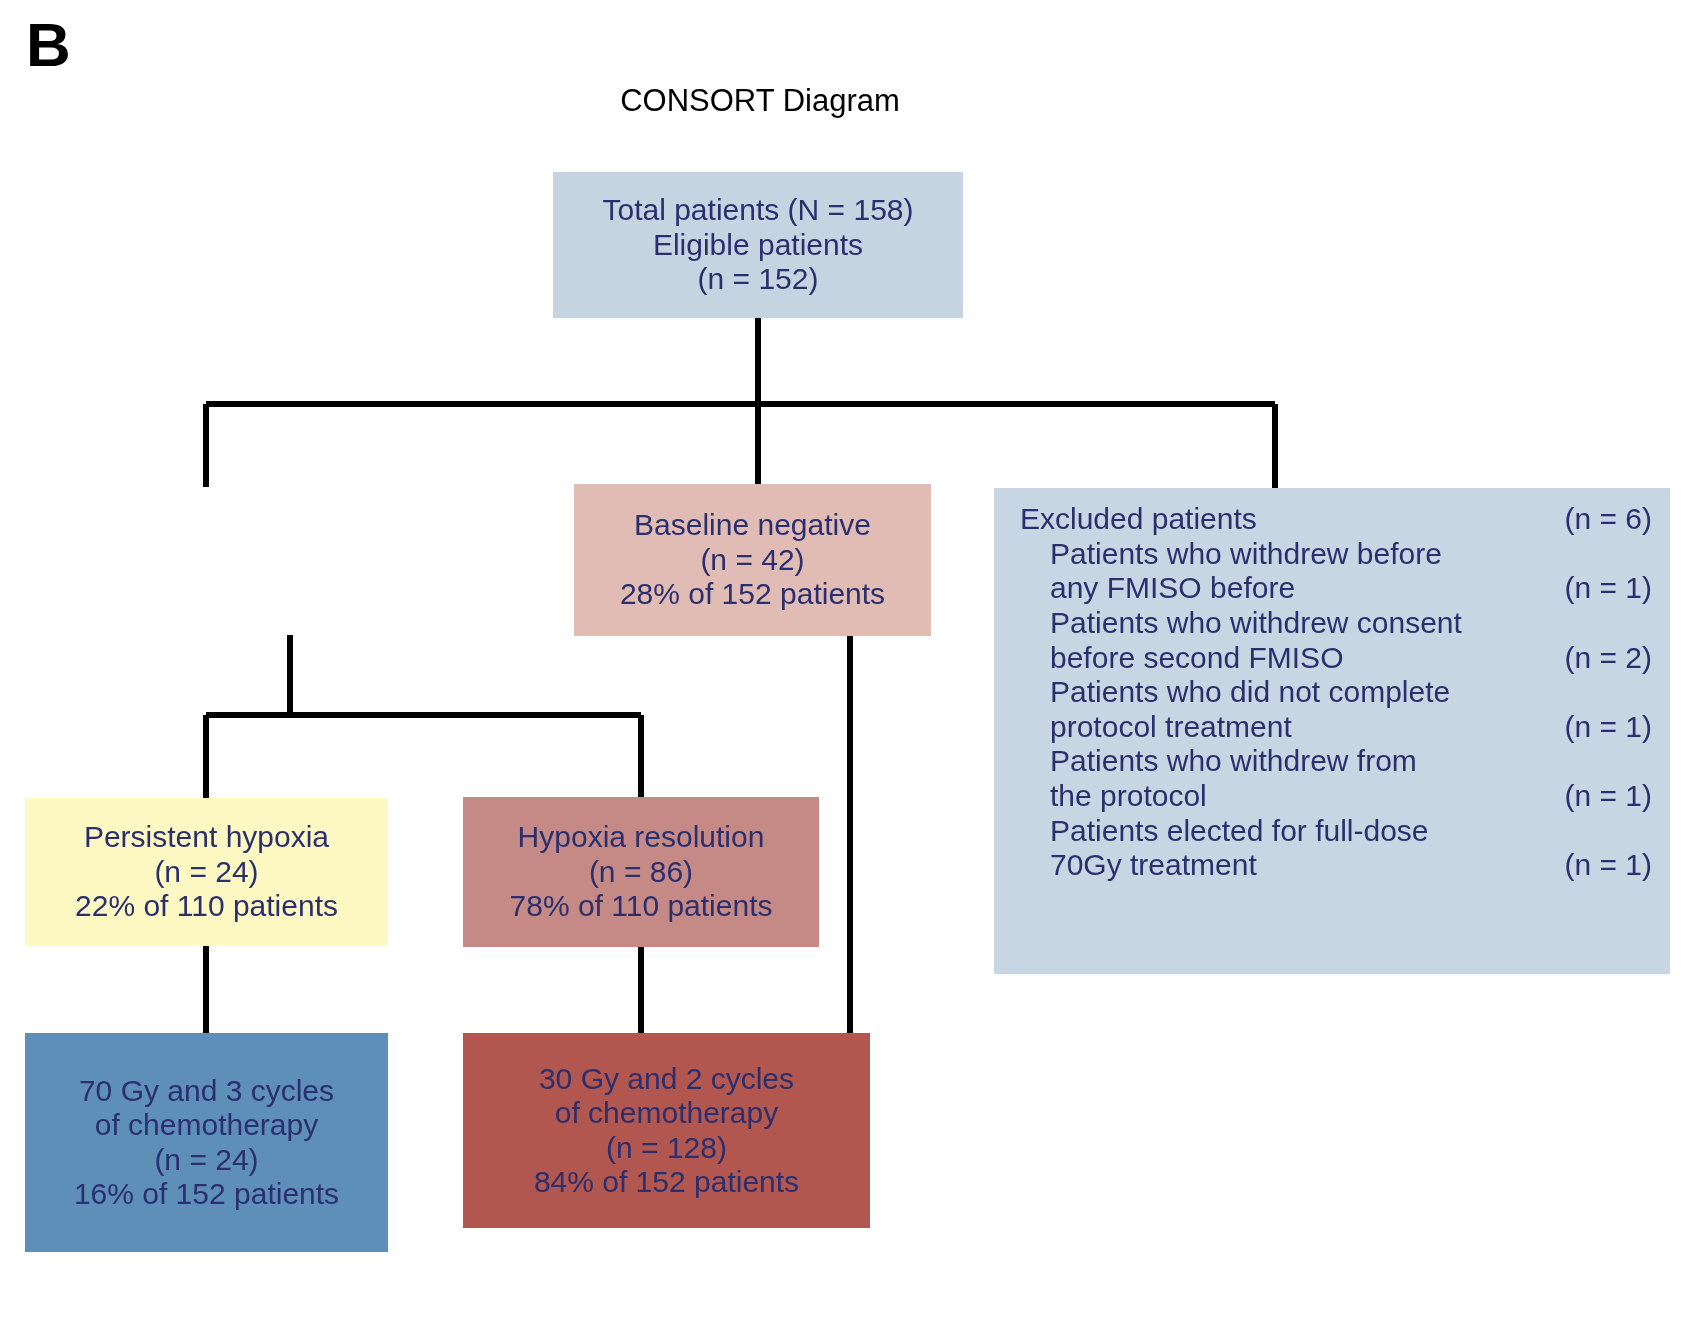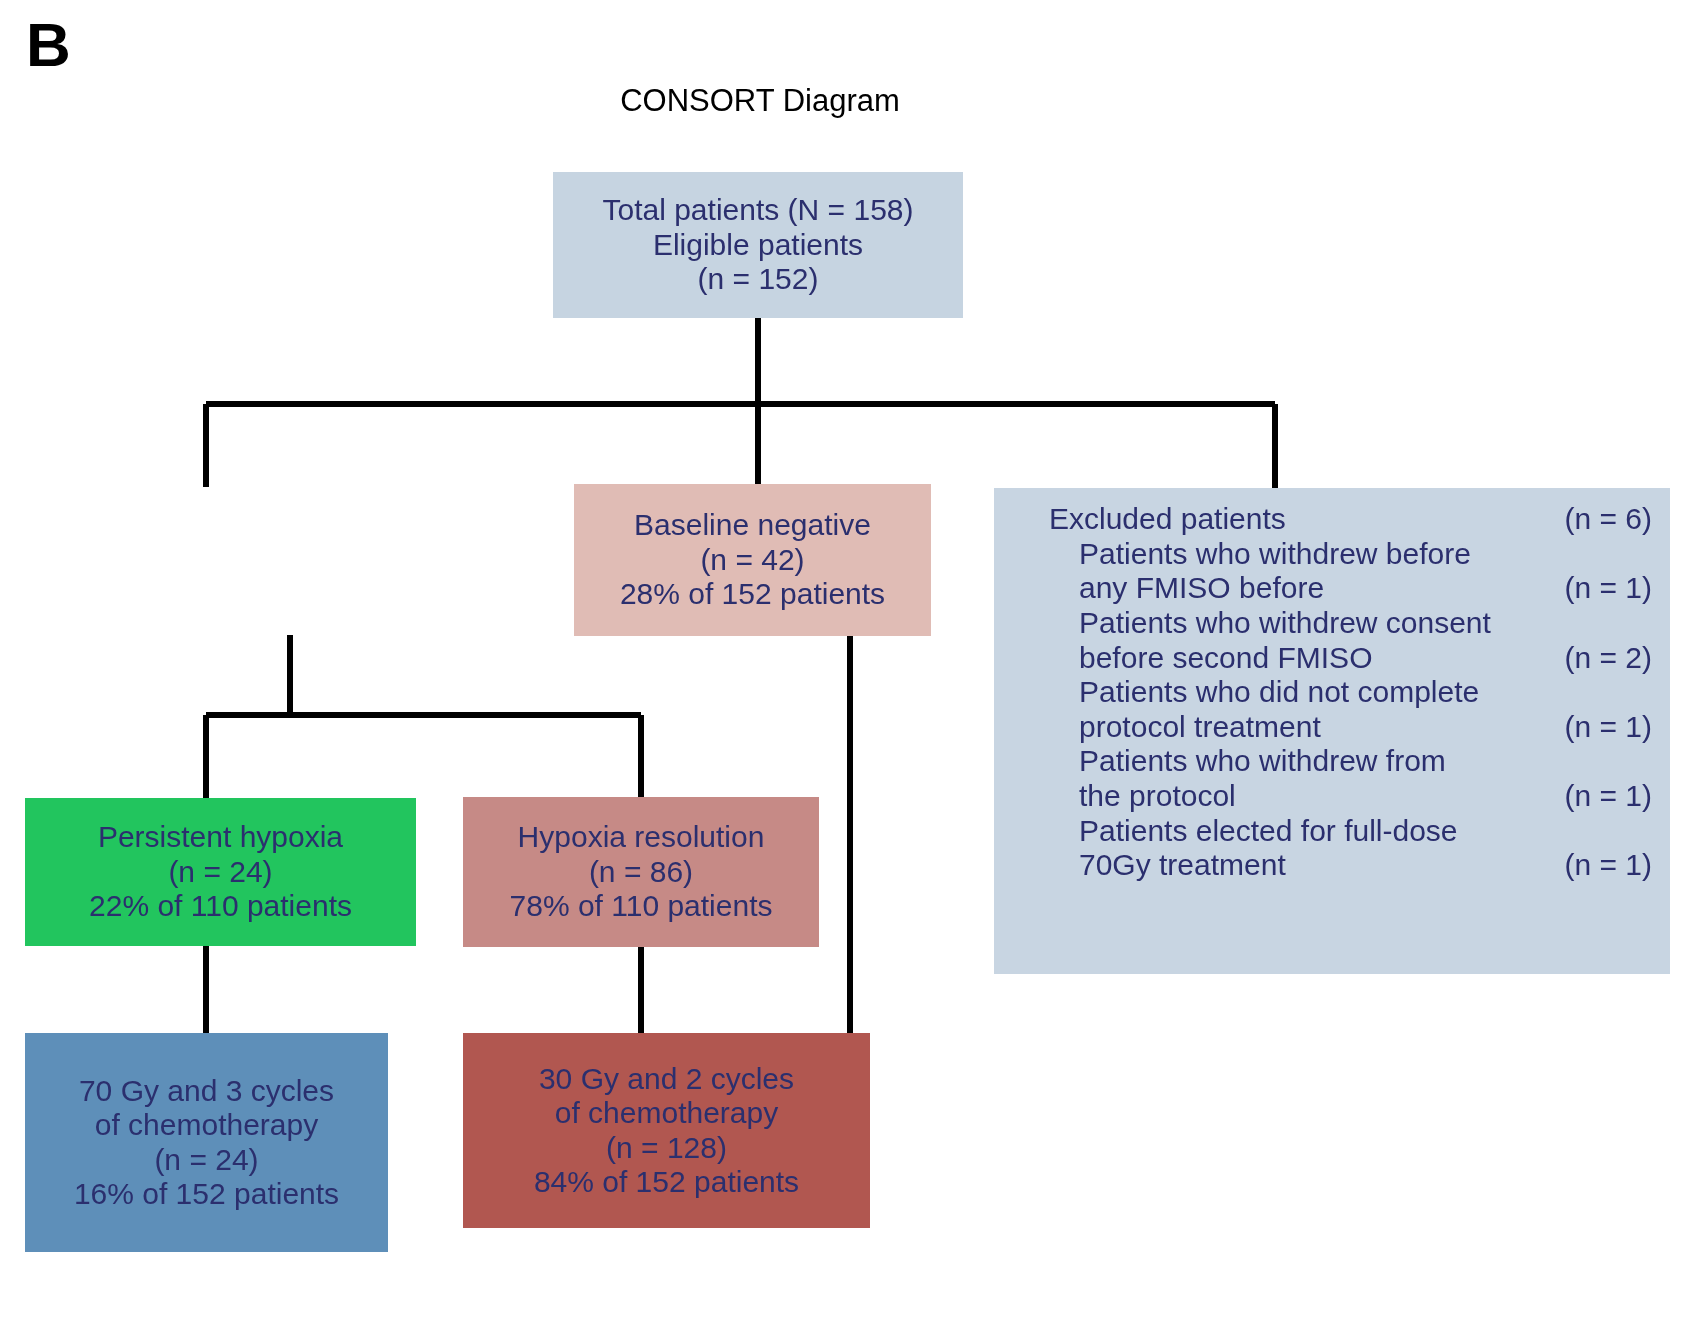--- a/index.html
+++ b/index.html
@@ -63,33 +63,33 @@
     white-space: nowrap;
   }
 
   
   #node-total      { left: 553px;  top: 172px;  width: 410px;  height: 146px; background: #c6d4e1; }
   #node-hypoxia    { left: 25px;   top: 487px;  width: 363px;  height: 148px; background: #b9cadd; }
   #node-negative   { left: 574px;  top: 484px;  width: 357px;  height: 152px; background: #e0bcb5; }
   #node-excluded   { left: 994px;  top: 488px;  width: 676px;  height: 486px; background: #c8d5e2;
                      text-align: left; align-items: stretch; justify-content: flex-start;
                      padding: 14px 18px 10px 26px; font-size: 30px; line-height: 1.155; }
-  #node-persistent { left: 25px;   top: 798px;  width: 391px;  height: 148px; background: #22c55e; }
+  #node-persistent { left: 25px;   top: 798px;  width: 363px;  height: 148px; background: #fef9c3; }
   #node-resolution { left: 463px;  top: 797px;  width: 356px;  height: 150px; background: #c68a86; }
   #node-70gy       { left: 25px;   top: 1033px; width: 363px;  height: 219px; background: #5e8fb9; }
   #node-30gy       { left: 463px;  top: 1033px; width: 407px;  height: 195px; background: #b15750; }
 
   
   .excl-row {
     display: flex;
     justify-content: space-between;
     align-items: baseline;
     white-space: nowrap;
   }
-  .excl-row .lbl { display: inline-block; margin-left: 29px; }
+  .excl-row .lbl { display: inline-block; }
   .excl-row .cnt { display: inline-block; padding-left: 14px; }
   .excl-row.indent .lbl { padding-left: 30px; }
   .excl-row.nocount .cnt { visibility: hidden; }
 </style>
 </head>
 <body>
 
 <div id="canvas">
 
   <div class="panel-letter">B</div>

